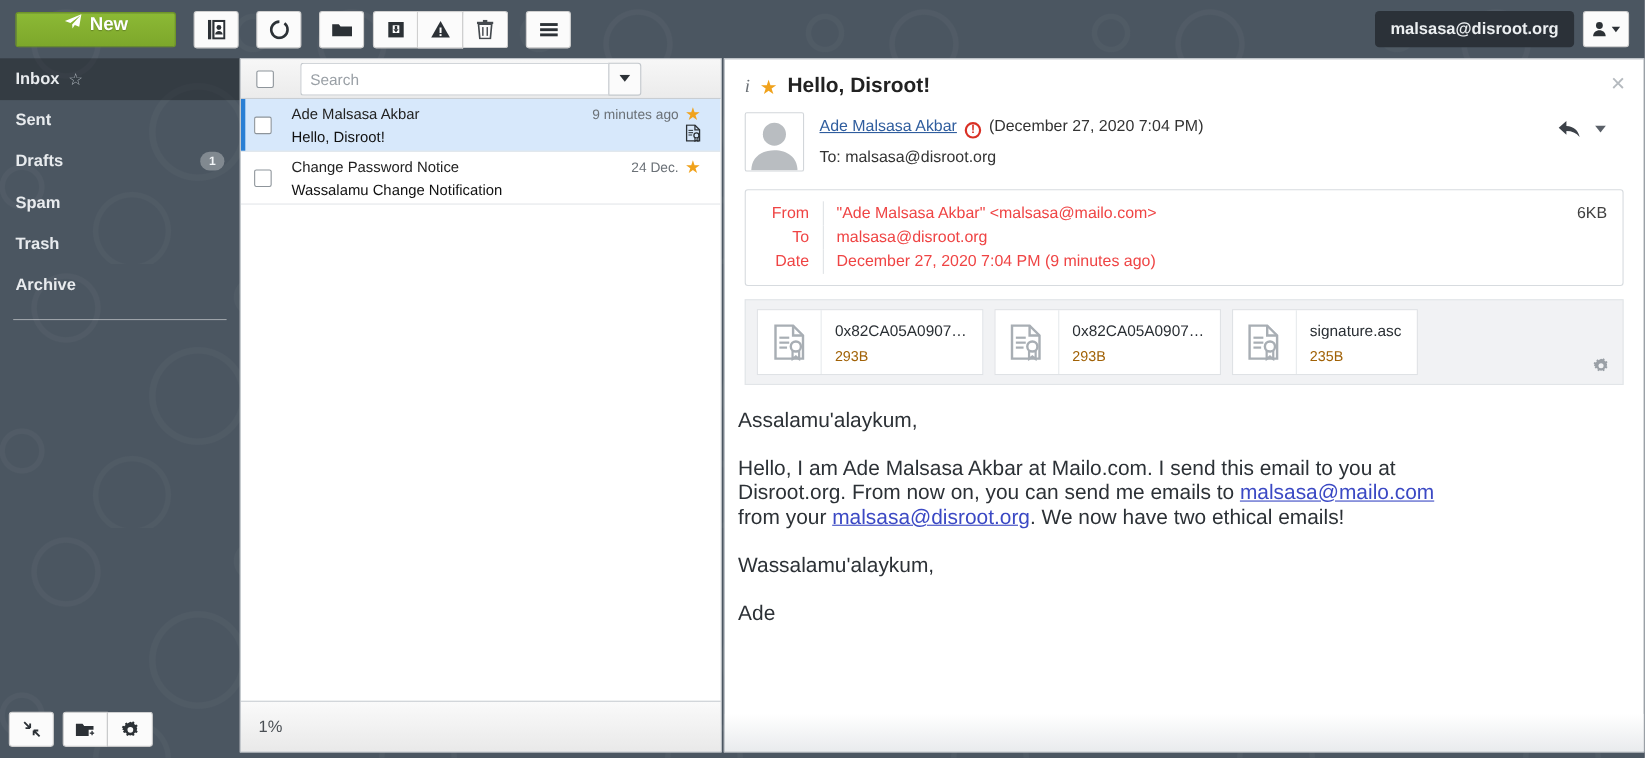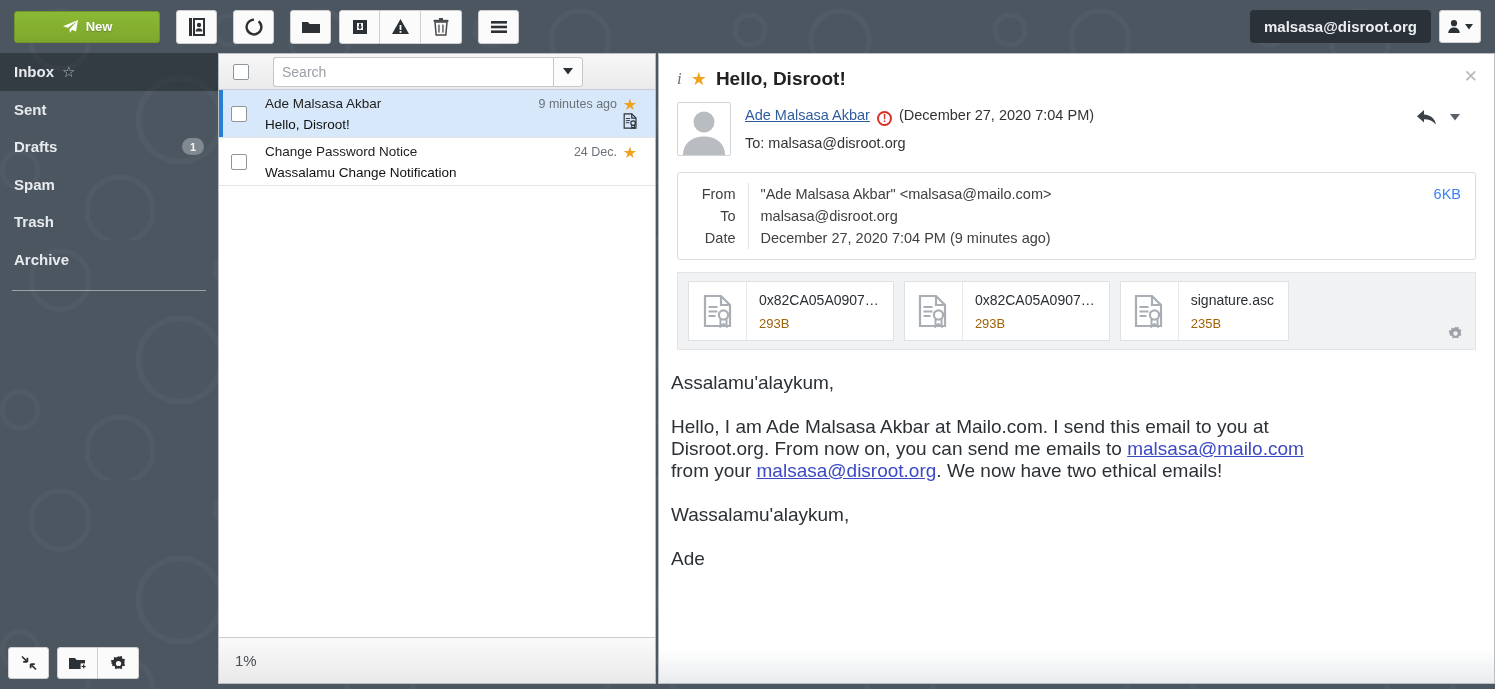--- a/index.html
+++ b/index.html
@@ -28,22 +28,22 @@
 
   
   .toolbar {
     position: absolute; top: 0; left: 0; right: 0; height: 53px;
     display: flex; align-items: center; padding: 0 8px;
   }
   .btn-new {
     height: 32px; width: 146px; margin-left: 6px;
     background: linear-gradient(#8cb935, #7da72b);
     border: 1px solid #6f9626; border-radius: 3px;
-    color: #fff; font-size: 13px; font-weight: bold;
-    display: flex; align-items: center; justify-content: center; gap: 7px;
+    color: #fff; font-size: 17px; font-weight: bold;
+    display: flex; align-items: flex-start; justify-content: center; gap: 7px;
     cursor: pointer;
     text-shadow: 0 1px 1px rgba(0,0,0,.25);
   }
   .tb-group { display: flex; margin-left: 8px; }
   .tb-btn {
     width: 41px; height: 34px; background: #fbfbfb;
     border: 1px solid #cfcfcf; border-radius: 3px;
     display: flex; align-items: center; justify-content: center;
     cursor: pointer; margin-left: 8px;
   }
@@ -181,27 +181,27 @@
   .reply-box {
     position: absolute; right: 16px; top: 6px; display: flex;
     align-items: center; gap: 12px; cursor: pointer;
   }
 
   .details {
     margin: 10px 18px 0 18px; border: 1px solid #d7dbdf; border-radius: 3px;
     background: #fff; padding: 10px 14px; position: relative;
   }
   .details table { border-collapse: collapse; }
-  .details td { font-size: 14.5px; color: #404040; padding: 3px 0; }
+  .details td { font-size: 14.5px; color: #ef4444; padding: 3px 0; }
   .det-key {
     text-align: right; color: #44494e; padding-right: 12px !important;
     border-right: 1px solid #dfe3e6; width: 56px;
   }
   .det-val { padding-left: 12px !important; }
-  .det-size { position: absolute; right: 14px; top: 13px; font-size: 14.5px; color: #3b82f6; }
+  .det-size { position: absolute; right: 14px; top: 13px; font-size: 14.5px; color: #404040; }
 
   .attach-bar {
     margin: 12px 18px 0 18px; background: #f1f2f4; border: 1px solid #e2e5e8;
     padding: 8px 10px; display: flex; align-items: center; position: relative;
   }
   .attach {
     background: #fff; border: 1px solid #dfe2e5; display: flex; align-items: center;
     height: 60px; margin-right: 10px; cursor: pointer;
   }
   .att-icon {

